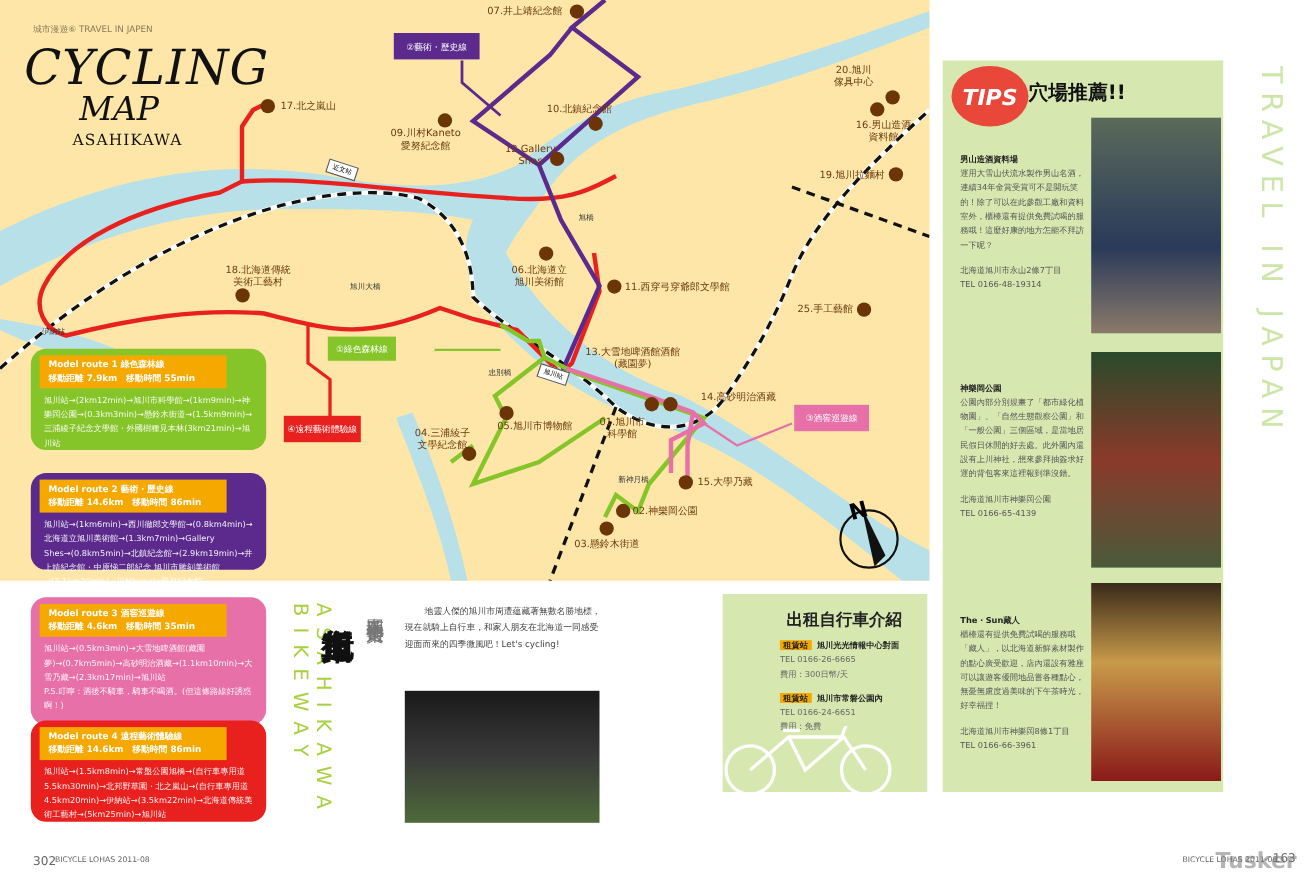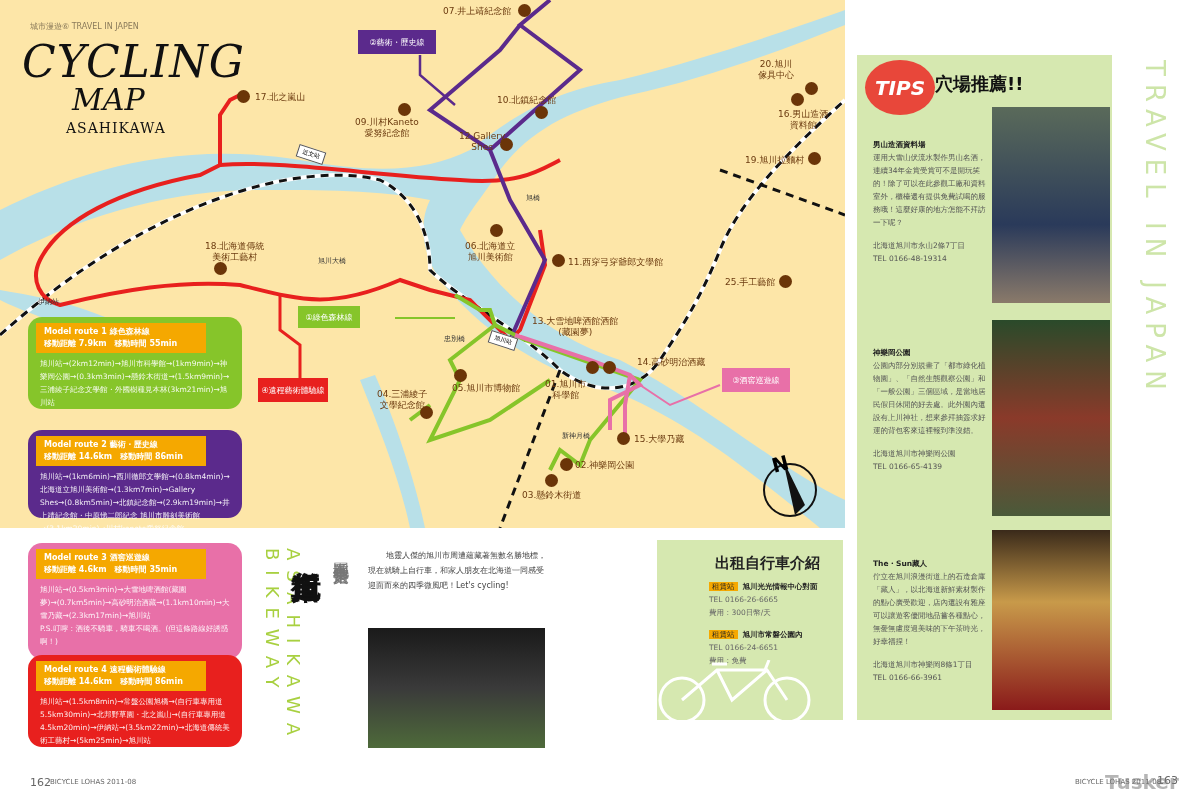--- a/index.html
+++ b/index.html
@@ -20,21 +20,21 @@
   .routebox { position:absolute; left:28px; width:214px; border-radius:14px; padding:6px 8px; color:#fff; }
   .routebox .hdr { background:#f5a800; border-radius:0; padding:3px 8px; font-size:8px; line-height:12px; font-weight:bold; width:170px; }
   .routebox .body { font-size:7.5px; line-height:13px; margin-top:4px; padding:0 4px; opacity:0.92; }
 
   .vtitle { position:absolute; writing-mode:vertical-rl; }
   .intro { position:absolute; left:368px; top:548px; width:178px; font-size:8px; line-height:15px; color:#444; text-indent:18px; }
   .photo { position:absolute; background:#333; overflow:hidden; }
   .rental { position:absolute; left:657px; top:540px; width:186px; height:180px; background:#d6e8b0; }
   .rental h3 { position:absolute; left:58px; top:14px; font-size:15px; color:#222; }
   .rental .row { position:absolute; left:52px; font-size:7.5px; color:#666; line-height:13px; }
-  .rental .badge { background:#f5a800; color:#222; font-weight:normal; padding:0 3px; margin-right:5px; }
+  .rental .badge { background:#f5a800; color:#222; font-weight:bold; padding:0 3px; margin-right:5px; }
   .rental .stn { color:#222; font-weight:bold; }
 
   .tips { position:absolute; left:857px; top:55px; width:255px; height:665px; background:#d6e8b0; }
   .tips-badge { position:absolute; left:865px; top:60px; width:70px; height:55px; border-radius:50%; background:#e8473a; color:#fff; font-weight:bold; font-size:20px; display:flex; align-items:center; justify-content:center; font-style:italic; }
   .tips-title { position:absolute; left:935px; top:72px; font-size:18px; font-weight:bold; color:#111; }
   .tip { position:absolute; left:873px; width:118px; font-size:7.5px; line-height:13px; color:#555; }
   .tip b { color:#222; display:block; }
   .tip .addr { margin-top:10px; }
   .vtravel { position:absolute; left:1140px; top:60px; writing-mode:vertical-rl; font-size:26px; letter-spacing:8px; color:#cde5a8; font-family:"DejaVu Sans", sans-serif; }
   .folio { position:absolute; font-size:8px; color:#666; }
@@ -214,23 +214,23 @@
 <div class="tip" style="top:346px">
   <b>神樂岡公園</b>
   <div>公園內部分別規畫了「都市綠化植物園」、「自然生態觀察公園」和「一般公園」三個區域，是當地居民假日休閒的好去處。此外園內還設有上川神社，想來參拜抽簽求好運的背包客來這裡報到準沒錯。</div>
   <div class="addr">北海道旭川市神樂岡公園</div>
   <div>TEL 0166-65-4139</div>
 </div>
 <div class="photo" style="left:992px;top:320px;width:118px;height:196px;background:linear-gradient(180deg,#2a4a2a 0%,#8a3a2a 50%,#4a5a3a 100%);"></div>
 
 <div class="tip" style="top:557px">
   <b>The・Sun藏人</b>
-  <div>佇立在旭川浪漫街道上的石造倉庫「藏人」，以北海道新鮮素材製作的點心廣受歡迎，店內還設有雅座可以讓遊客優閒地品嘗各種點心，無憂無慮度過美味的下午茶時光，好幸福捏！</div>
+  <div>櫃檯還有提供免費試喝的服務哦「藏人」，以北海道新鮮素材製作的點心廣受歡迎，店內還設有雅座可以讓遊客優閒地品嘗各種點心，無憂無慮度過美味的下午茶時光，好幸福捏！</div>
   <div class="addr">北海道旭川市神樂岡8條1丁目</div>
   <div>TEL 0166-66-3961</div>
 </div>
 <div class="photo" style="left:992px;top:530px;width:118px;height:180px;background:linear-gradient(180deg,#3a2a1a 0%,#c89a4a 40%,#8a1a1a 100%);"></div>
 
-<div class="folio" style="left:30px;top:776px;font-size:11px;">162</div>
+<div class="folio" style="left:30px;top:776px;font-size:11px;">302</div>
 <div class="folio" style="left:50px;top:778px;font-size:7px;">BICYCLE LOHAS 2011-08</div>
 <div class="folio" style="left:1075px;top:778px;font-size:7px;">BICYCLE LOHAS 2011-08</div>
 <div class="folio" style="left:1157px;top:774px;font-size:11px;">163</div>
 <div class="folio" style="left:1105px;top:770px;font-size:20px;font-weight:bold;color:rgba(120,120,120,0.55);">Tusker</div>
 
 </body></html>

